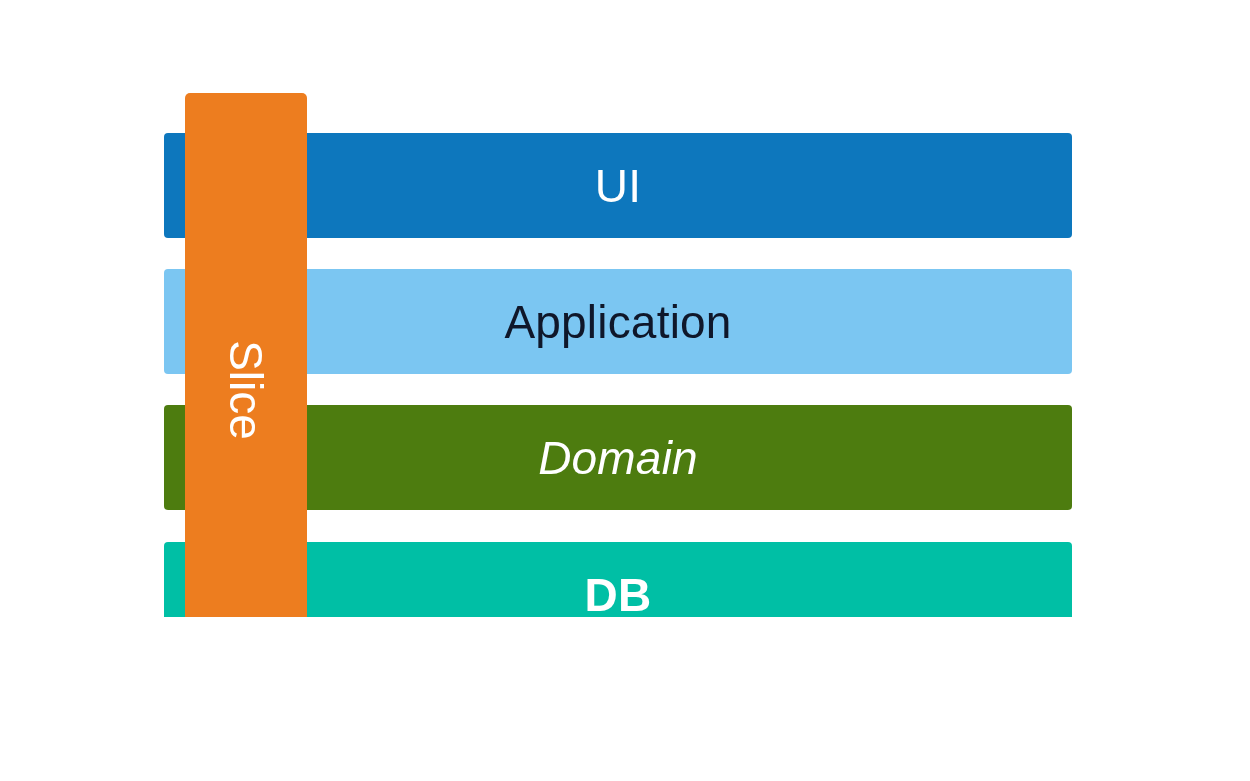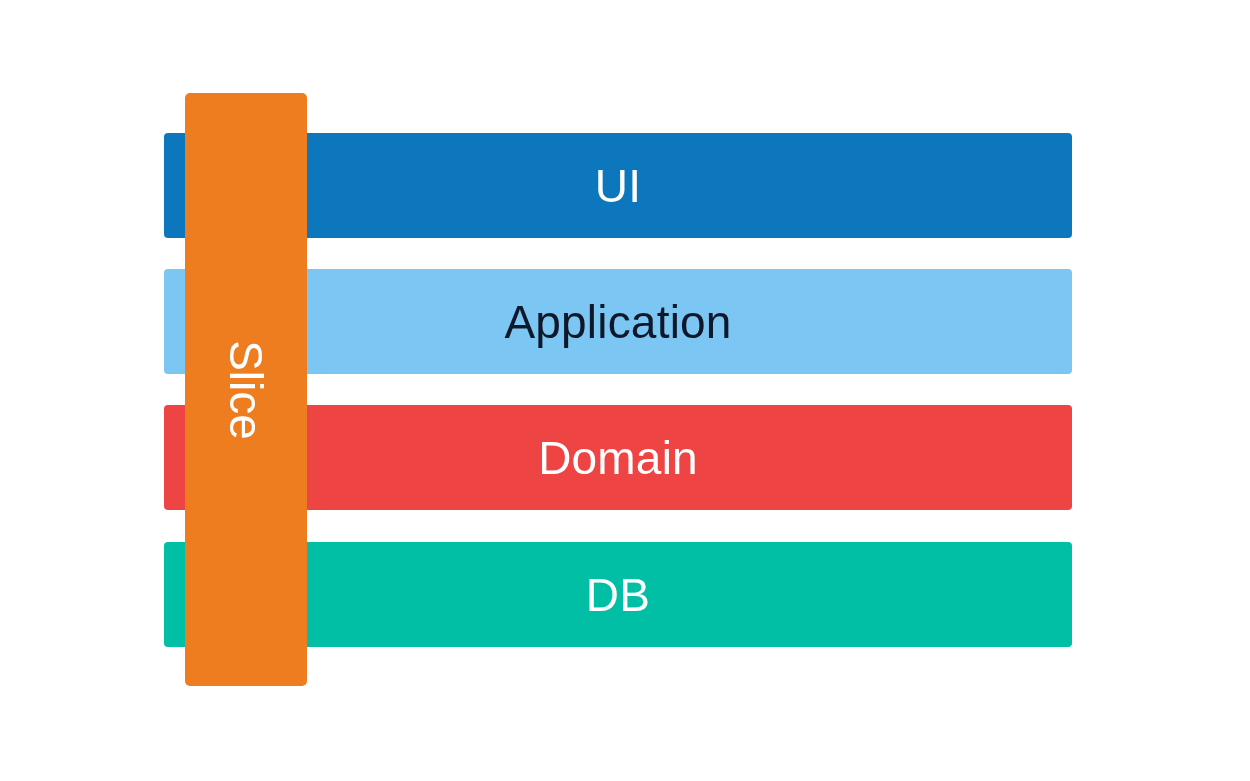--- a/index.html
+++ b/index.html
@@ -7,21 +7,21 @@
     margin: 0;
     padding: 0;
     background: #ffffff;
   }
   body {
     font-family: "Liberation Sans", sans-serif;
   }
   #canvas {
     position: relative;
     width: 1250px;
-    height: 781px;
+    height: 617px;
     background: #ffffff;
     overflow: hidden;
   }
   .layers-group {
     position: absolute;
     left: 0;
     top: 0;
     width: 1250px;
     height: 781px;
   }
@@ -83,26 +83,26 @@
   <div class="layers-group">
 
     <div class="layer-bar ui" style="background: rgb(13, 119, 189);">
       <span class="layer-label" style="color: rgb(255, 255, 255);">UI</span>
     </div>
 
     <div class="layer-bar app" style="background: rgb(123, 198, 242);">
       <span class="layer-label" style="color: #0f172a;">Application</span>
     </div>
 
-    <div class="layer-bar domain" style="background: #ef4444;">
+    <div class="layer-bar domain" style="background: #4d7c0f; font-style: italic;">
       <span class="layer-label" style="color: rgb(255, 255, 255);">Domain</span>
     </div>
 
     <div class="layer-bar db" style="background: rgb(0, 191, 165);">
-      <span class="layer-label" style="color: rgb(255, 255, 255);">DB</span>
+      <span class="layer-label" style="color: rgb(255, 255, 255); font-weight: bold;">DB</span>
     </div>
 
   </div>
 
   <div class="slice-bar" style="background: rgb(237, 125, 31);">
     <span class="slice-label" style="color: rgb(255, 255, 255); transform: rotate(90deg);">Slice</span>
   </div>
 
 </div>
 

